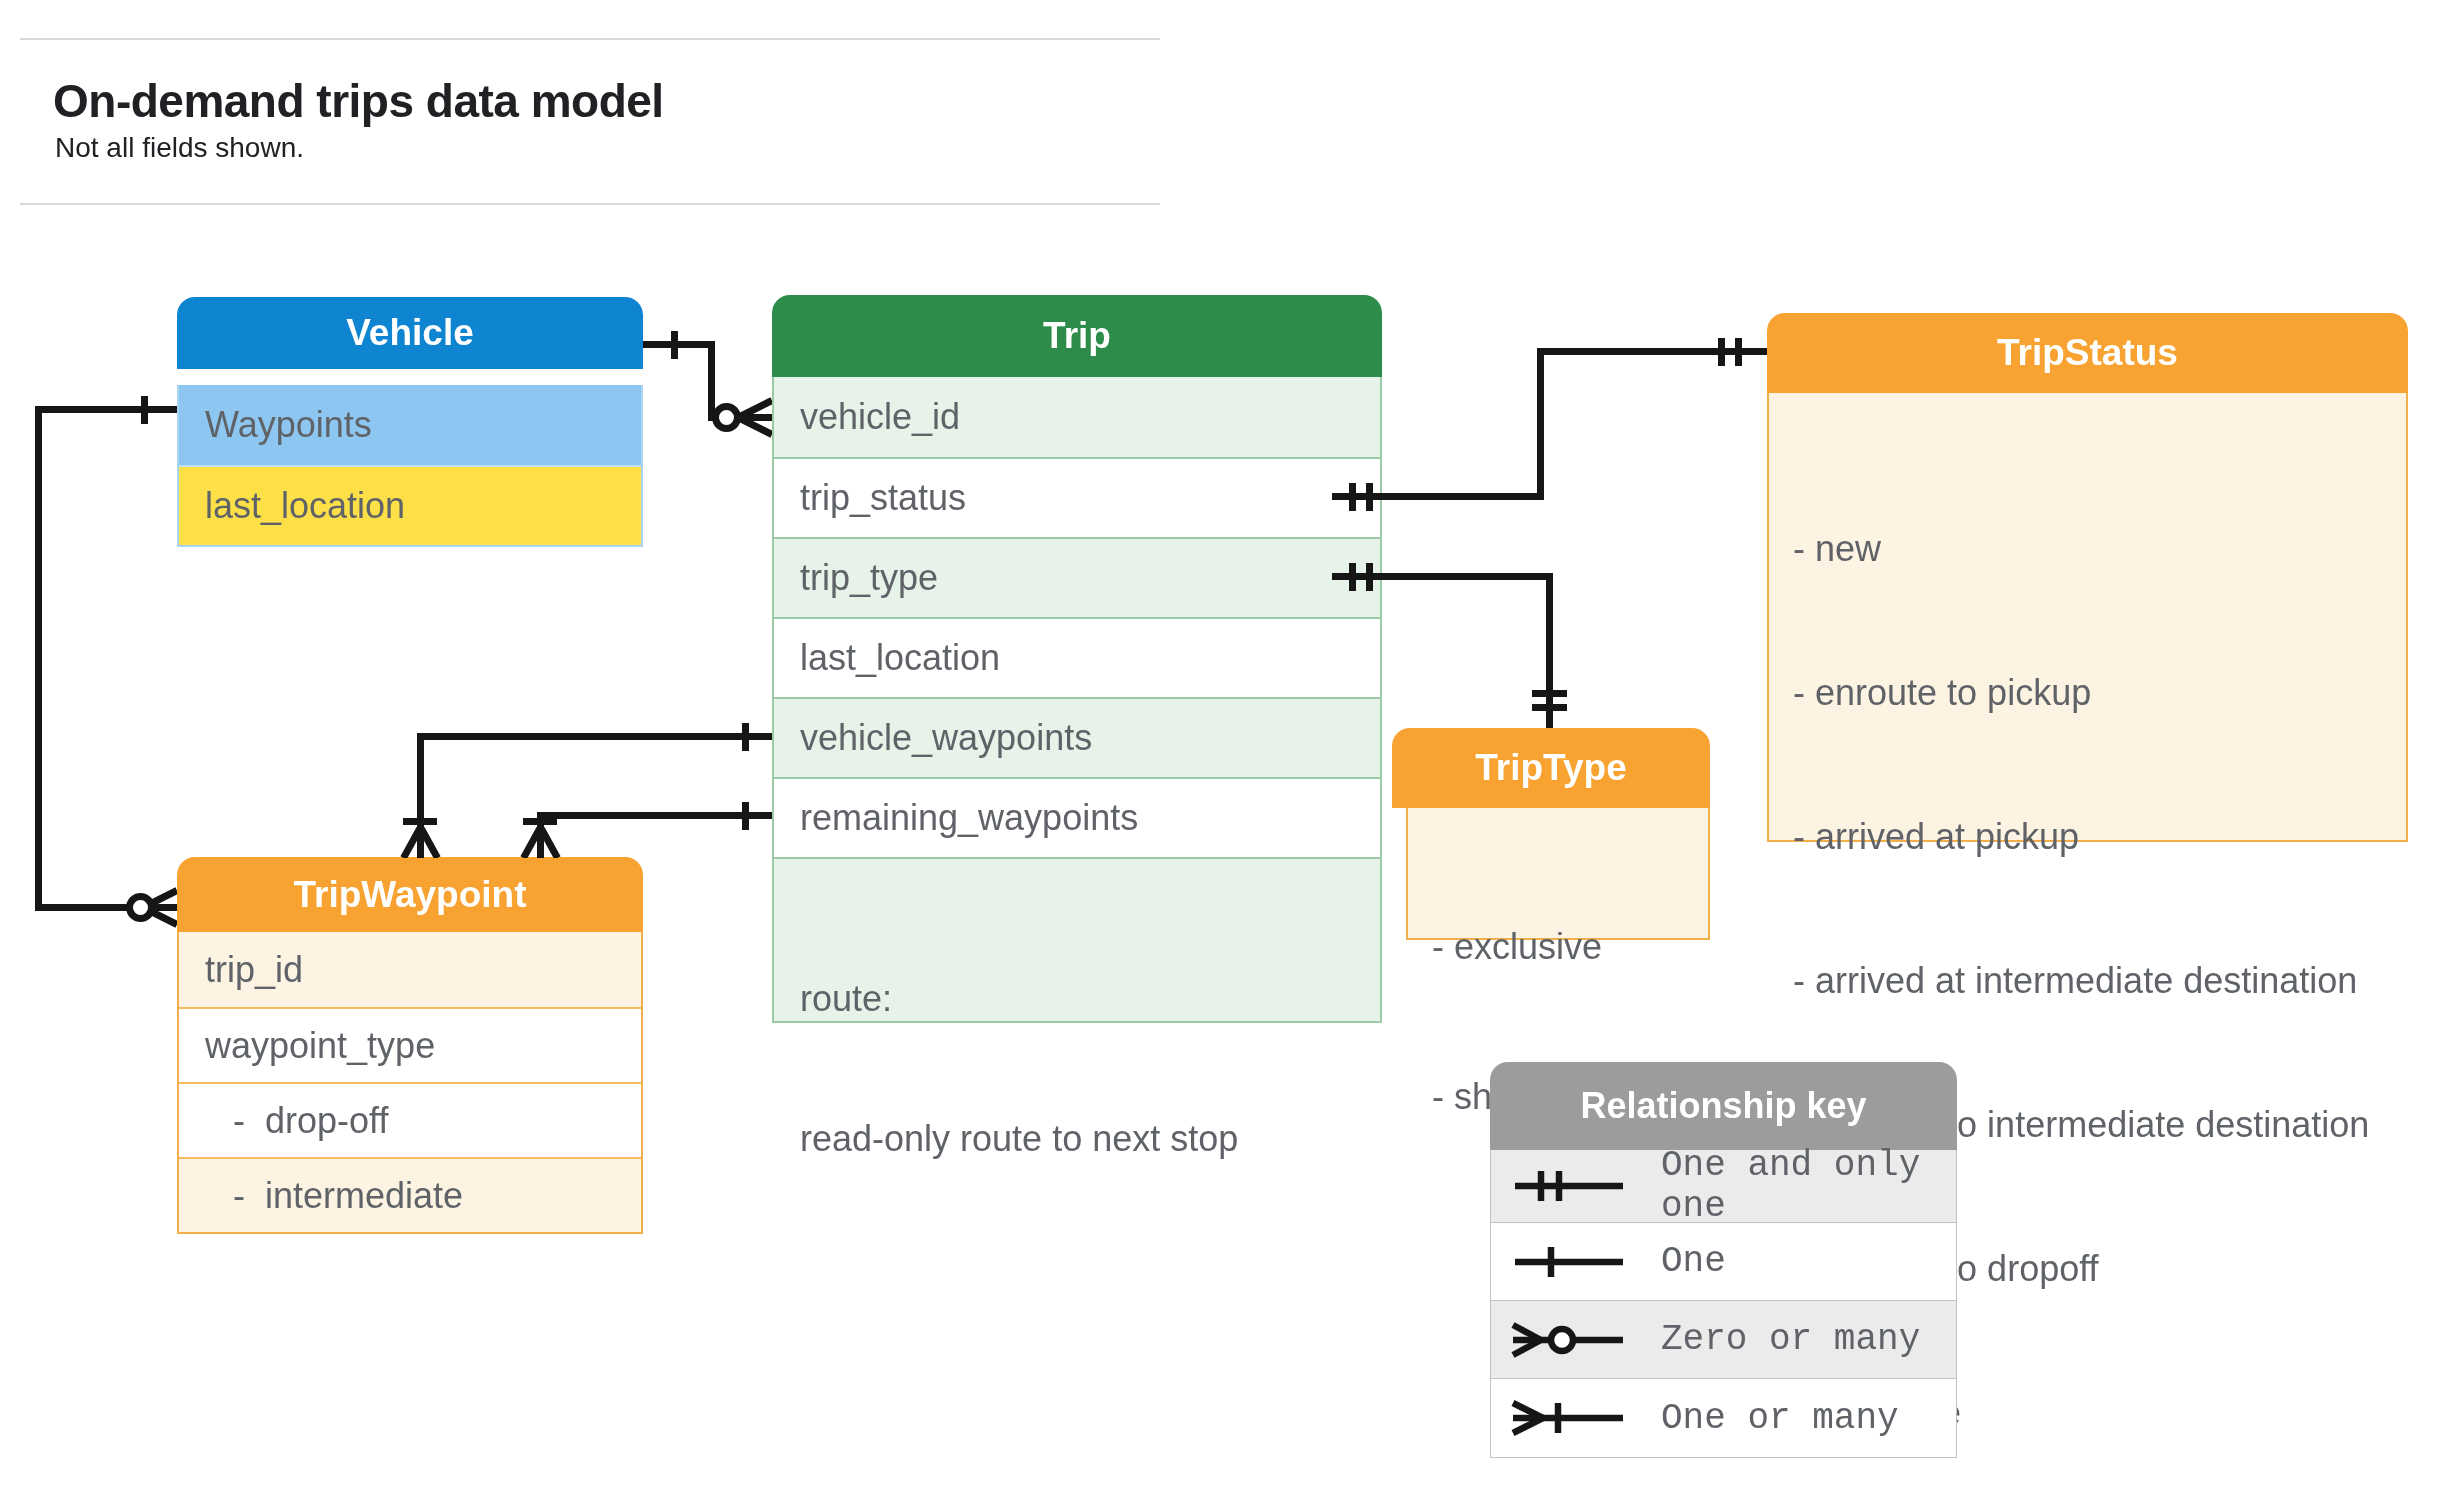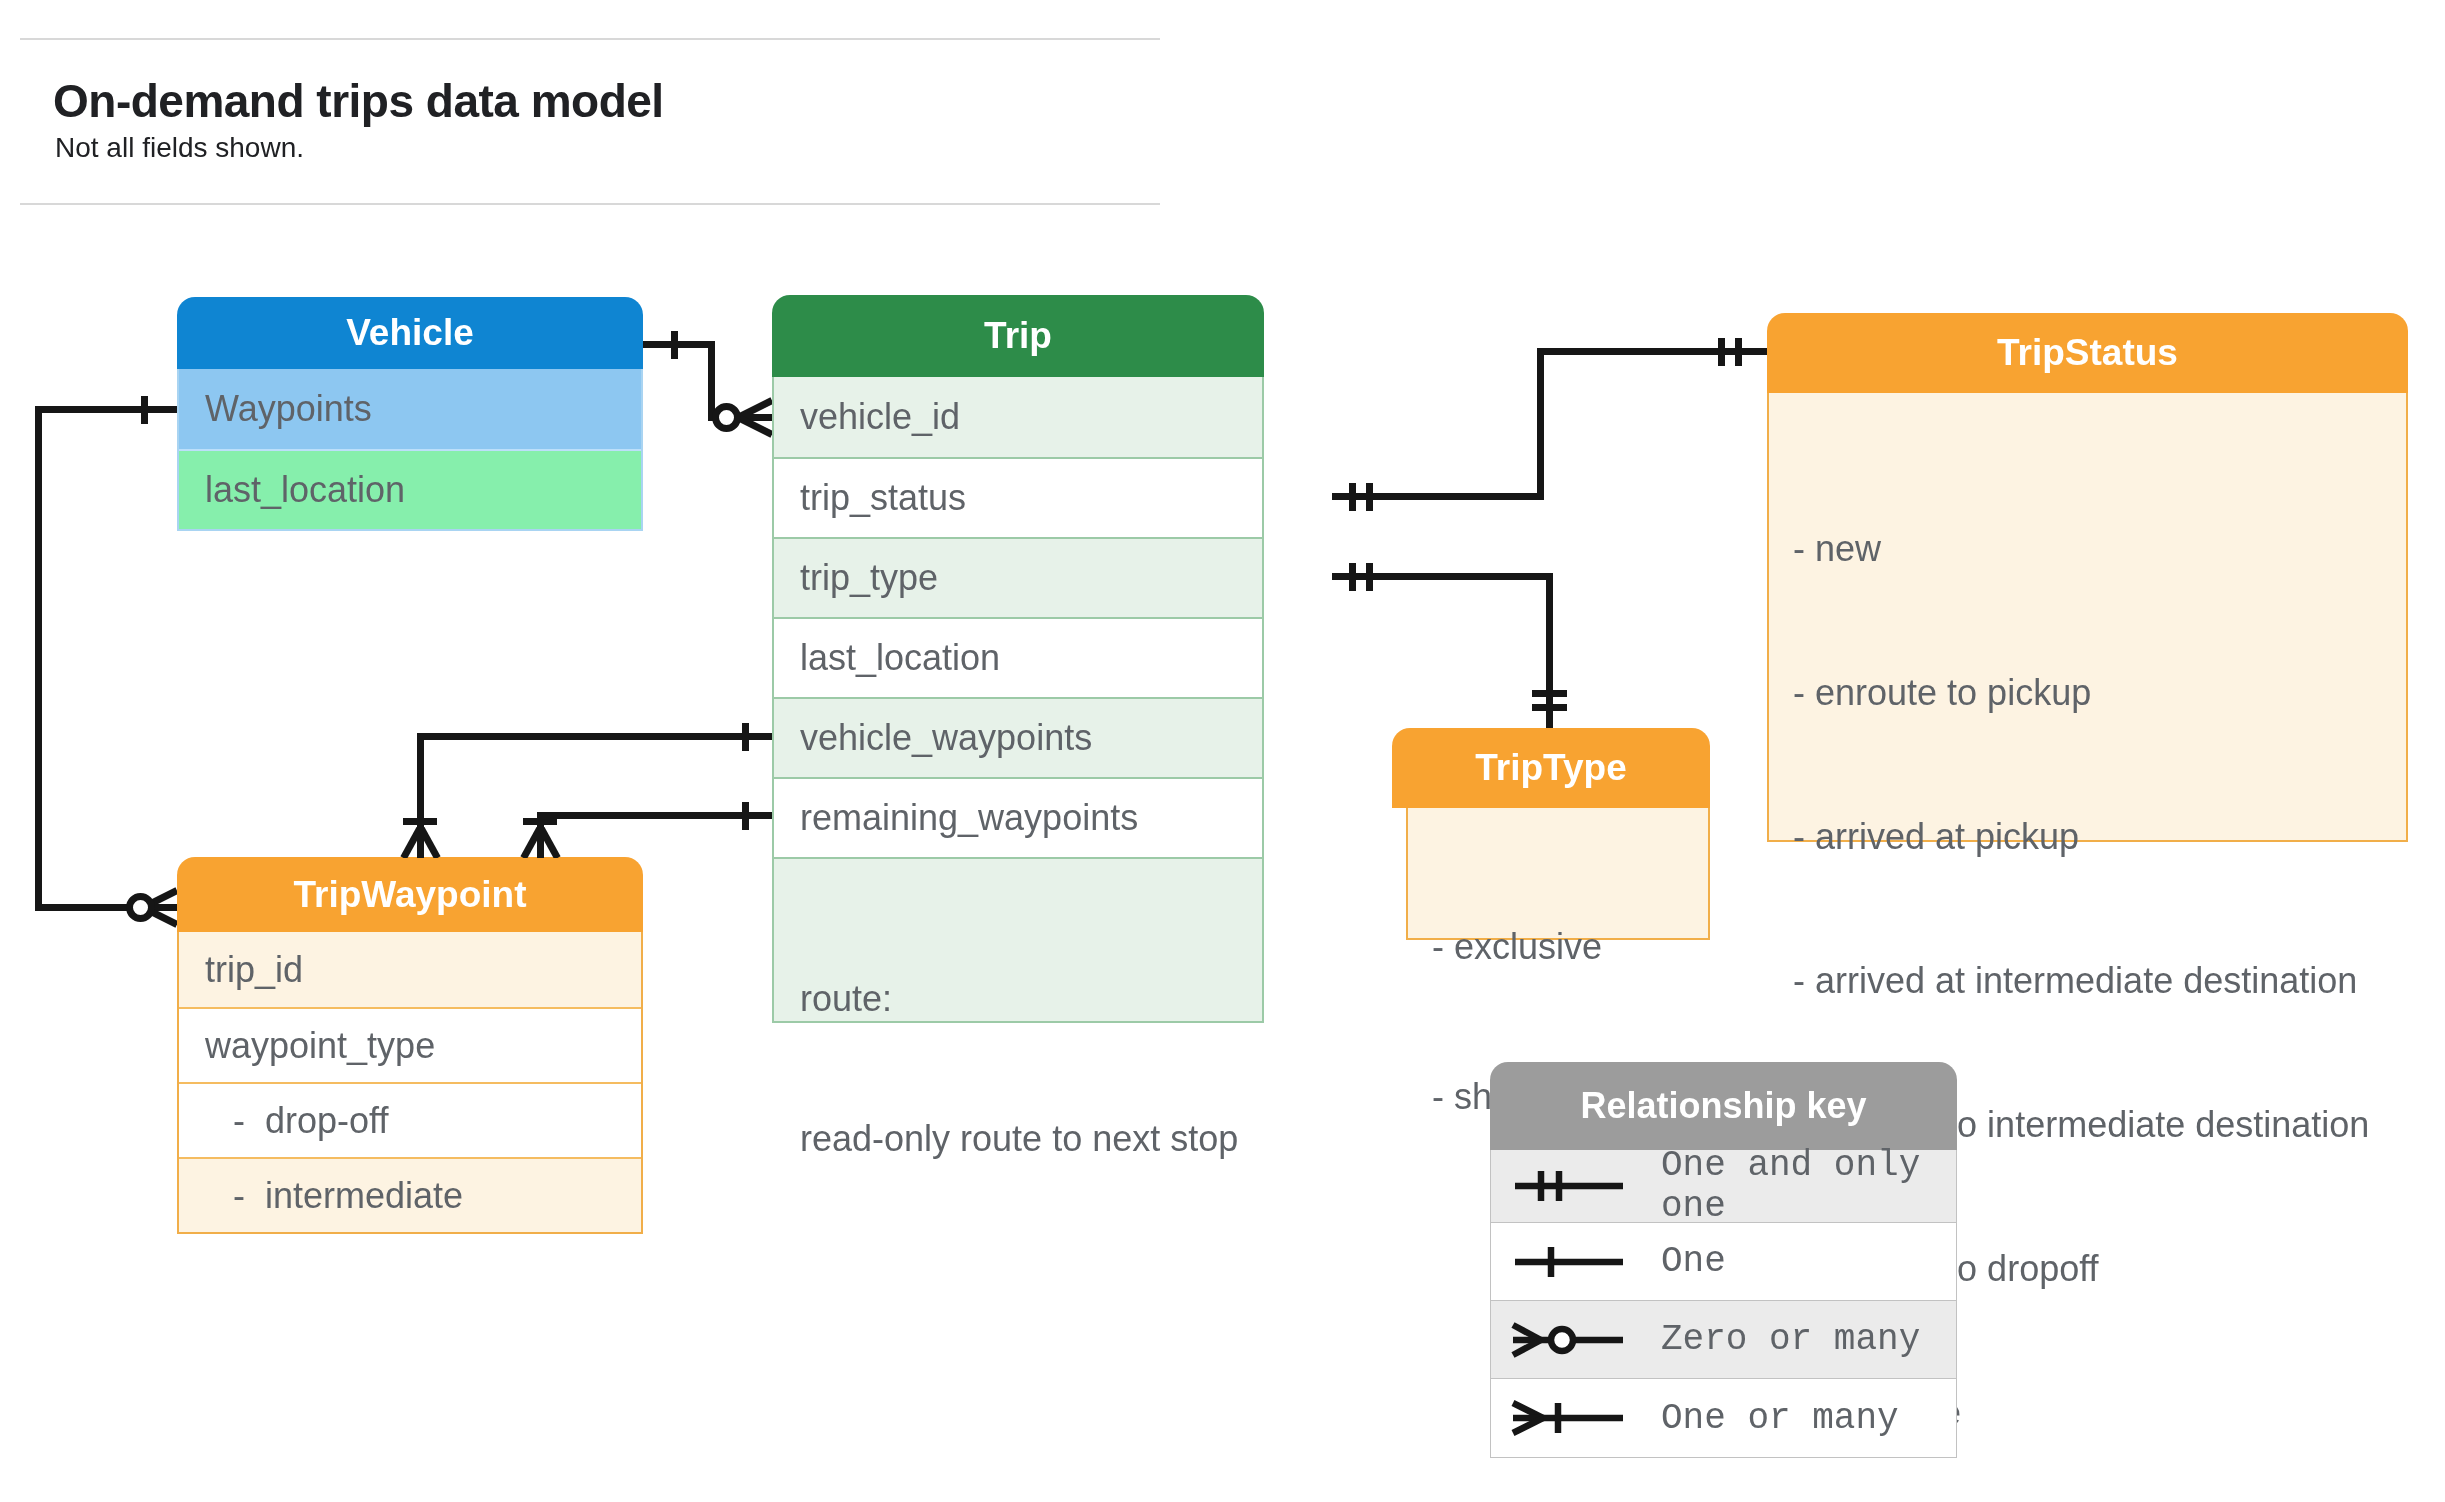--- a/index.html
+++ b/index.html
@@ -20,21 +20,21 @@
   .ebody{box-sizing:border-box;border-style:solid;border-width:0 2px 2px 2px;}
   .erow{
     box-sizing:border-box;display:flex;align-items:center;
     font-size:36px;color:#5f6368;padding-left:26px;white-space:pre;
   }
   .erow.indent{padding-left:54px;}
   .sep{border-top-style:solid;border-top-width:2px;}
 
   
   .hdr-blue{background:#0f85d2;}
-  .bdy-blue{border-color:#a9d4f2;background:#86efac;}
+  .bdy-blue{border-color:#a9d4f2;background:#fde047;margin-top:16px;}
   .row-lblue{background:#8dc7f1;}
   .sep-blue{border-top-color:#bcdffa;}
 
   .hdr-green{background:#2d8c49;}
   .bdy-green{border-color:#9ccaa7;background:#ffffff;}
   .row-lgreen{background:#e7f2e9;}
   .sep-green{border-top-color:#9ccaa7;}
 
   .hdr-orange{background:#f8a331;}
   .bdy-orange{border-color:#f1ae49;background:#ffffff;}
@@ -76,21 +76,21 @@
 <div class="rule" style="left:20px;top:203px;width:1140px;"></div>
 
 <div class="ent" style="left:177px;top:297px;width:466px;">
   <div class="ehdr hdr-blue" style="height:72px;">Vehicle</div>
   <div class="ebody bdy-blue">
     <div class="erow row-lblue" style="height:80px;">Waypoints</div>
     <div class="erow sep sep-blue" style="height:80px;">last_location</div>
   </div>
 </div>
 
-<div class="ent" style="left:772px;top:295px;width:492px;">
+<div class="ent" style="left:772px;top:295px;width:610px;">
   <div class="ehdr hdr-green" style="height:82px;">Trip</div>
   <div class="ebody bdy-green">
     <div class="erow row-lgreen" style="height:80px;">vehicle_id</div>
     <div class="erow sep sep-green" style="height:80px;">trip_status</div>
     <div class="erow row-lgreen sep sep-green" style="height:80px;">trip_type</div>
     <div class="erow sep sep-green" style="height:80px;">last_location</div>
     <div class="erow row-lgreen sep sep-green" style="height:80px;">vehicle_waypoints</div>
     <div class="erow sep sep-green" style="height:80px;">remaining_waypoints</div>
     <div class="erow row-lgreen sep sep-green route-cell" style="height:164px;">
       <div>route:</div>

